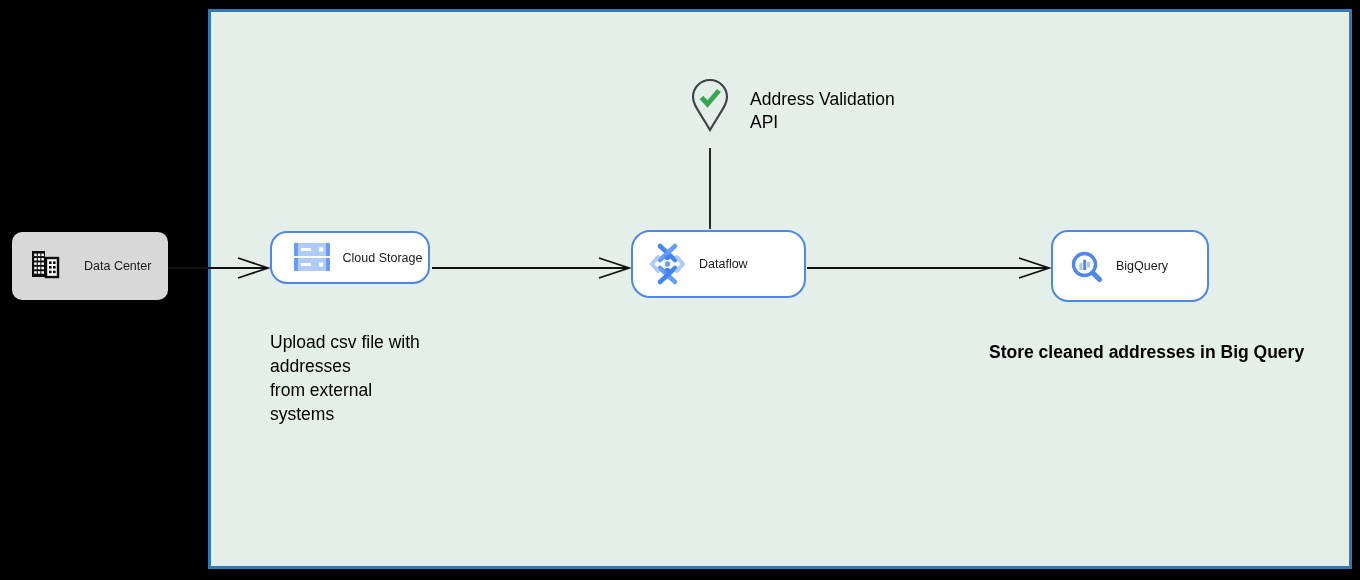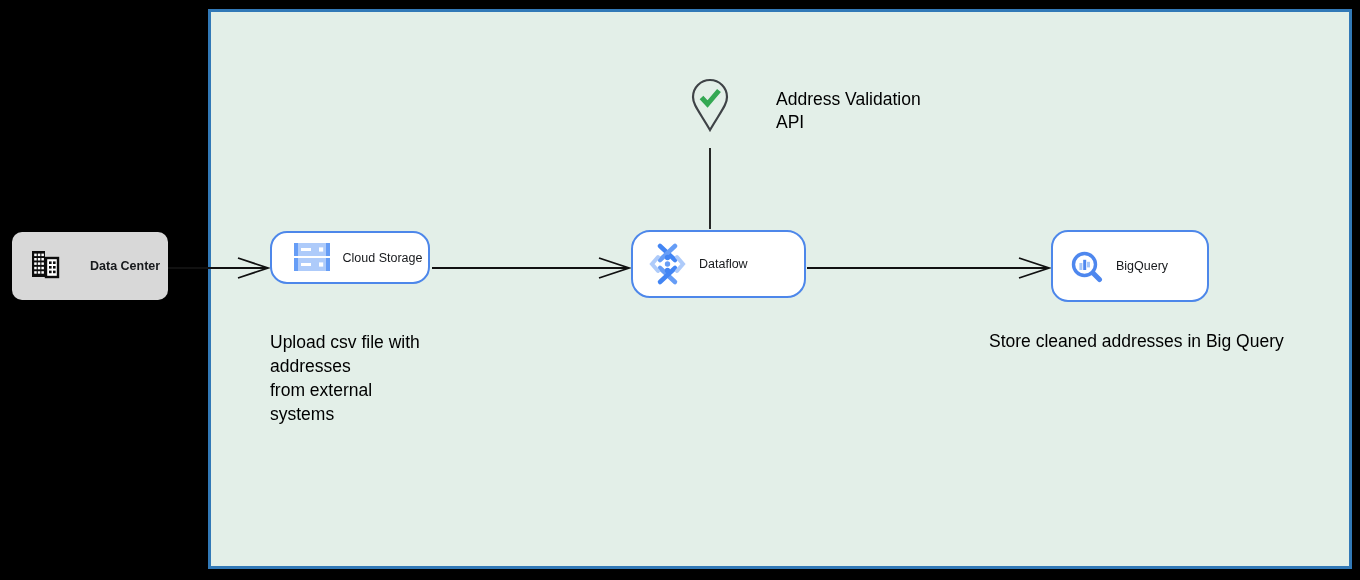--- a/index.html
+++ b/index.html
@@ -15,28 +15,28 @@
   .node{
     position:absolute;display:flex;align-items:center;box-sizing:border-box;
     background:#ffffff;border:2px solid #4d87ea;border-radius:17px;
   }
   .node .icon{flex:0 0 auto;display:flex;align-items:center;justify-content:center;}
   .node .label{font-size:12.5px;color:#17191c;margin-left:13px;white-space:nowrap;}
   .ext-node{
     position:absolute;display:flex;align-items:center;box-sizing:border-box;
     background:#d8d8d8;border-radius:10px;
   }
-  .ext-node .label{font-size:12.5px;color:#17191c;margin-left:29px;white-space:nowrap;font-weight:bold;}
+  .ext-node .label{font-size:12.5px;color:#17191c;margin-left:23px;white-space:nowrap;}
   .caption{
     position:absolute;font-size:17.5px;line-height:24px;color:#000;
     white-space:pre-line;
   }
   .anno-label{
     position:absolute;left:750px;top:88px;font-size:17.5px;line-height:23px;
-    color:#000;white-space:pre-line;margin-left:26px;
+    color:#000;white-space:pre-line;
   }
   .pin{position:absolute;left:689px;top:78px;}
 </style>
 </head>
 <body>
 
 <div class="canvas">
 
   <div class="panel"></div>
 
@@ -149,15 +149,15 @@
         <rect x="18" y="12.8" width="3" height="5.6" fill="#a5c6f9"></rect>
       </svg>
     </span>
     <span class="label">BigQuery</span>
   </div>
 
   <div class="caption" style="left:270px;top:330px;">Upload csv file with
 addresses
 from external
 systems</div>
-  <div class="caption" style="left:989px;top:329px;">Store cleaned addresses in Big Query</div>
+  <div class="caption" style="left:989px;top:340px;font-weight:bold;">Store cleaned addresses in Big Query</div>
 
 </div>
 
 </body></html>

